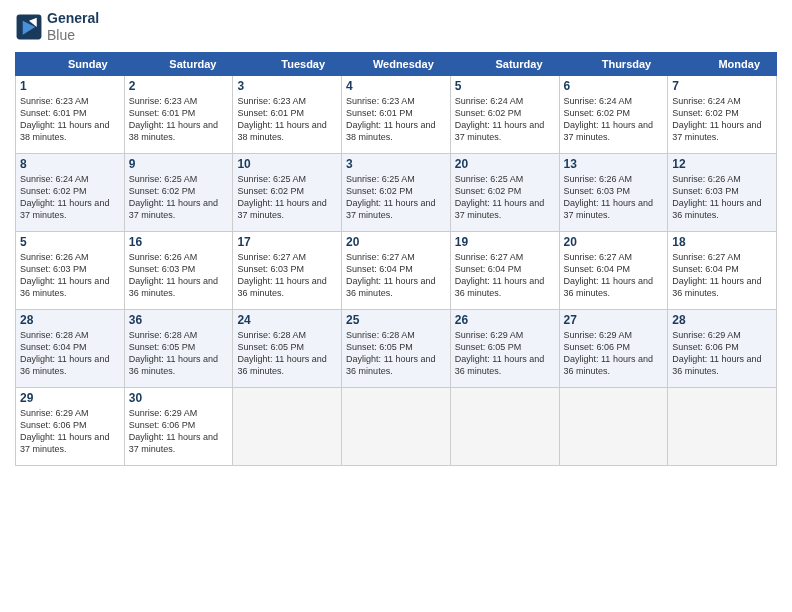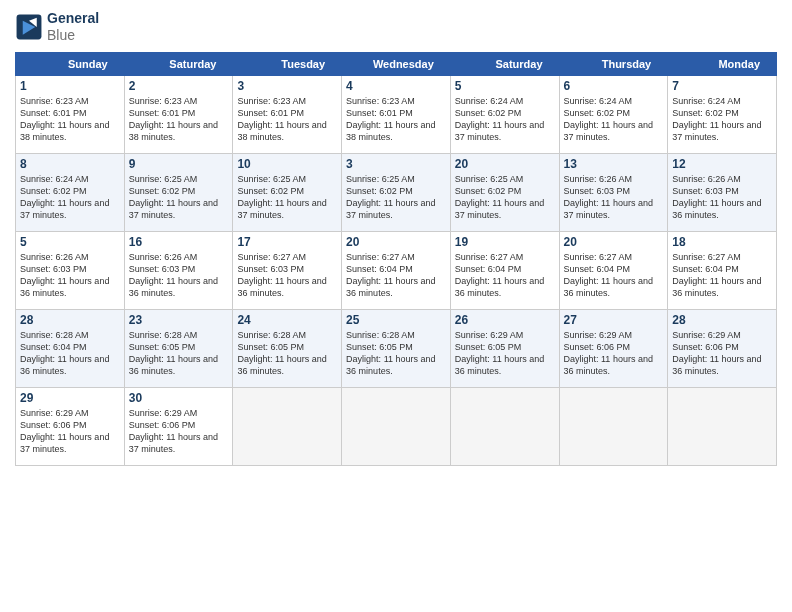--- a/index.html
+++ b/index.html
@@ -296,21 +296,21 @@
         <tr>
           <td>
         <span class="day-num">28</span>
         <div class="day-info">
           Sunrise: 6:28 AM<br>
           Sunset: 6:04 PM<br>
           Daylight: 11 hours and 36 minutes.
         </div>
       </td>
           <td>
-        <span class="day-num">23</span>
+        <span class="day-num">36</span>
         <div class="day-info">
           Sunrise: 6:28 AM<br>
           Sunset: 6:05 PM<br>
           Daylight: 11 hours and 36 minutes.
         </div>
       </td>
           <td>
         <span class="day-num">24</span>
         <div class="day-info">
           Sunrise: 6:28 AM<br>

